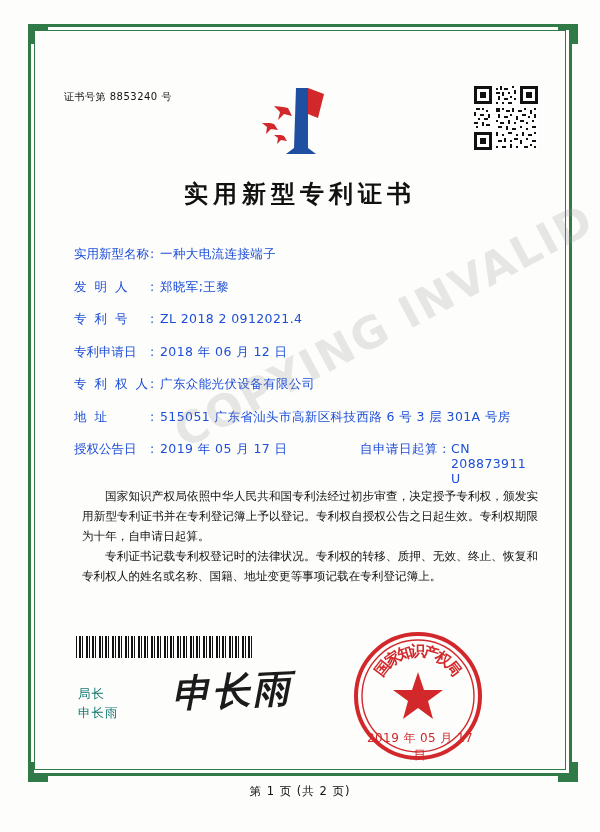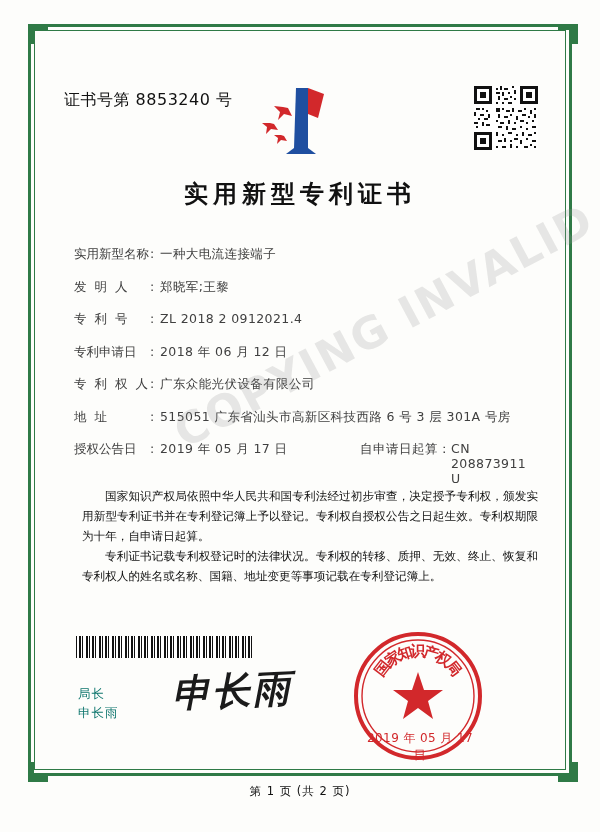--- a/index.html
+++ b/index.html
@@ -47,21 +47,21 @@
   }
   .corner.tl { left: 28px; top: 24px; border-left-width: 6px; border-top-width: 6px; }
   .corner.tr { left: 558px; top: 24px; border-right-width: 6px; border-top-width: 6px; }
   .corner.bl { left: 28px; top: 762px; border-left-width: 6px; border-bottom-width: 6px; }
   .corner.br { left: 558px; top: 762px; border-right-width: 6px; border-bottom-width: 6px; }
 
   
   .cert-no {
     position: absolute;
     left: 64px; top: 90px;
-    font-size: 16px;
+    font-size: 10px;
     letter-spacing: 0.5px;
     color: #111;
   }
 
   .emblem {
     position: absolute;
     left: 258px; top: 84px;
     width: 84px; height: 76px;
   }
 
@@ -88,21 +88,21 @@
   .fields {
     position: absolute;
     left: 74px; top: 246px;
     width: 456px;
   }
   .field-row {
     display: flex;
     align-items: baseline;
     margin-bottom: 15.5px;
     font-size: 12.5px;
-    color: #404040;
+    color: #1d4ed8;
   }
   .field-label {
     width: 76px;
     flex: 0 0 76px;
     letter-spacing: 2px;
     white-space: nowrap;
   }
   .field-label.wide {
     letter-spacing: 0;
   }

